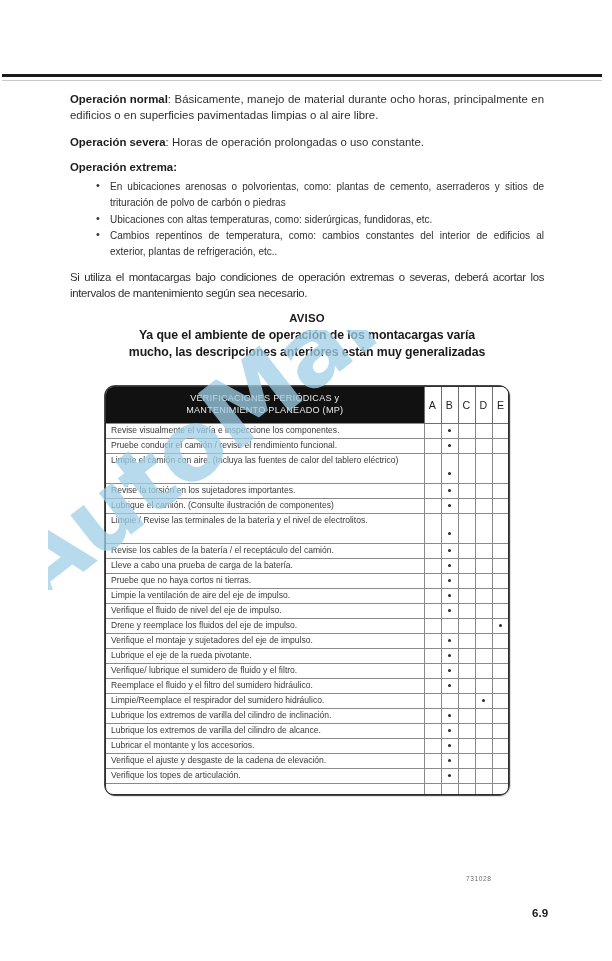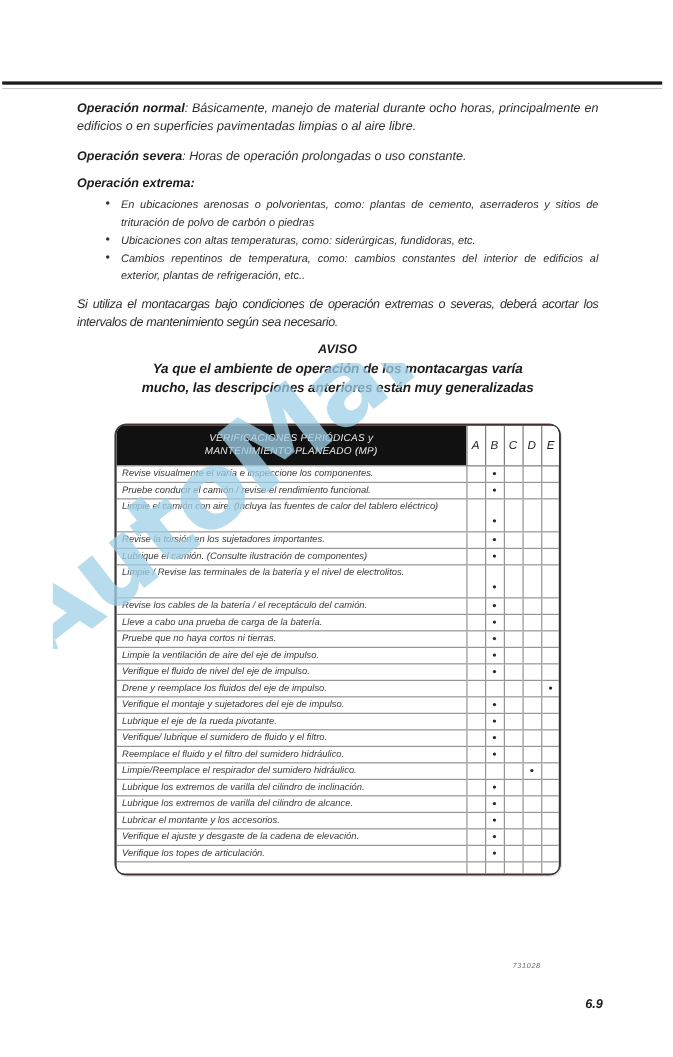--- a/index.html
+++ b/index.html
@@ -41,21 +41,20 @@
     white-space: nowrap;
     transform: rotate(-38deg);
     transform-origin: 0 100%;
   }
 
   
   #page {
     position: absolute;
     inset: 0;
     z-index: 1;
-    font-style: italic;
   }
 
   #top-rule {
     position: absolute;
     left: 2px;
     top: 74px;
     width: 600px;
     height: 3px;
     background: #1b1b1b;
     box-shadow: 0 3px 0 0 #ffffff, 0 4px 0 0 #c9c9c9;

